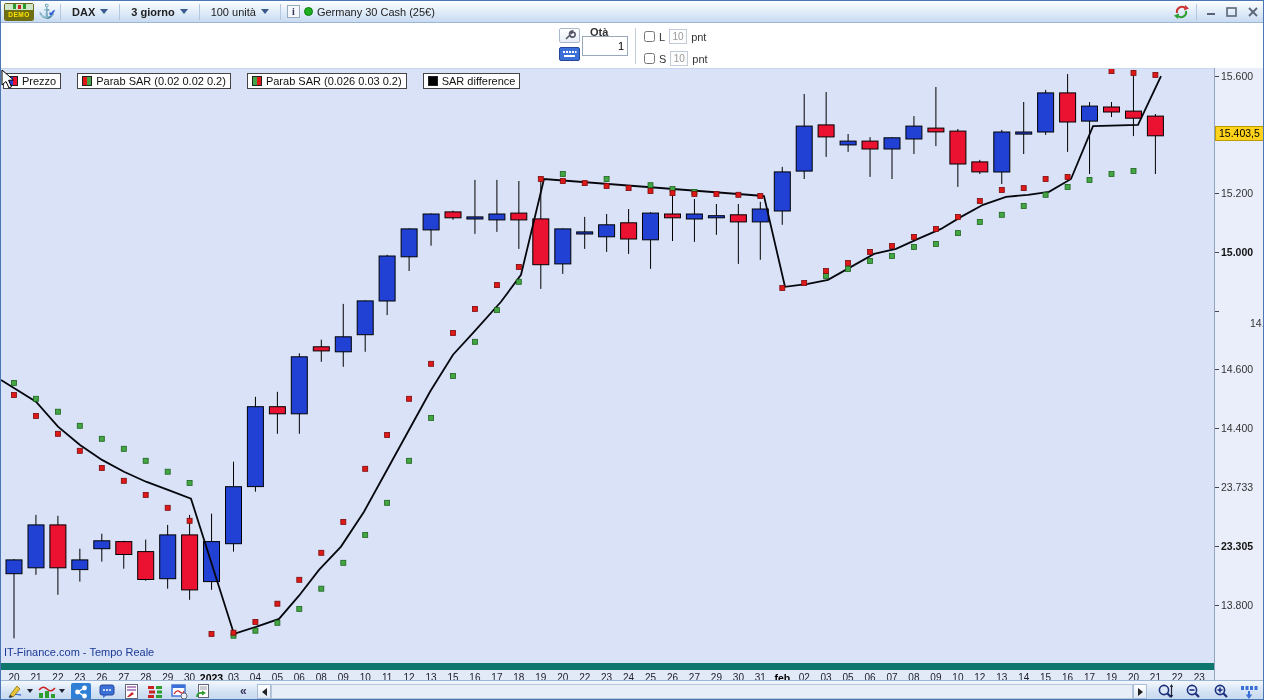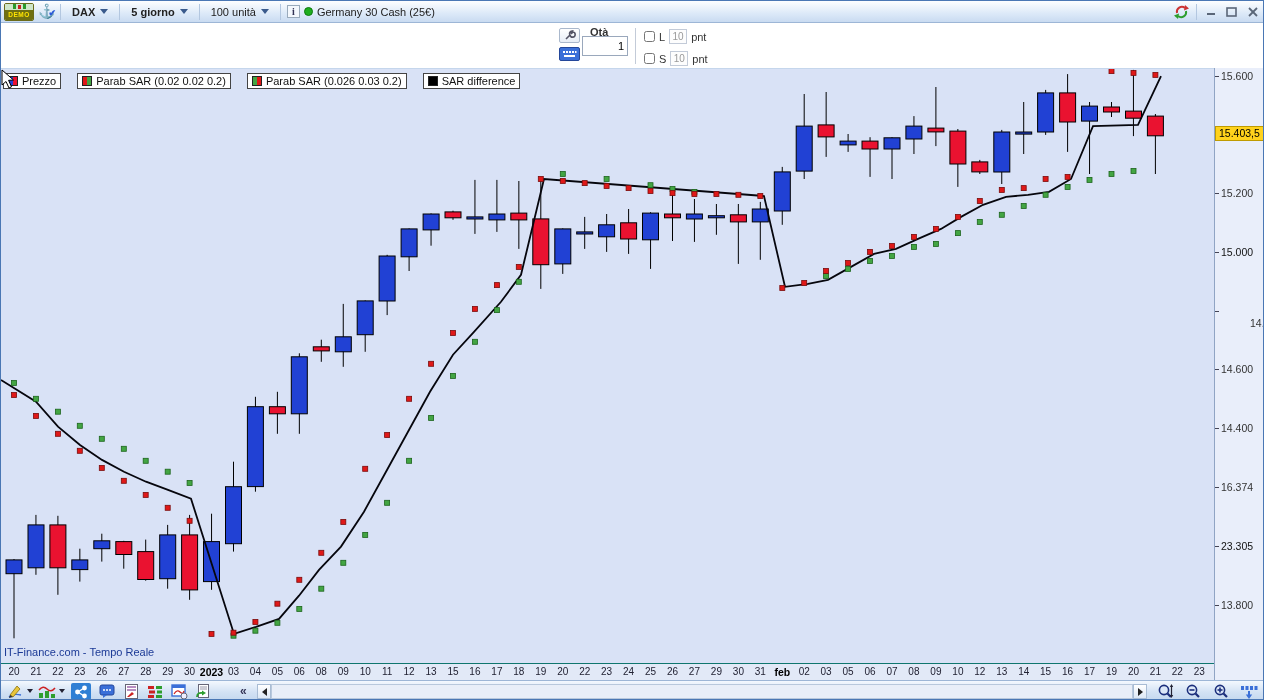--- a/index.html
+++ b/index.html
@@ -48,25 +48,25 @@
   .chart-wrap svg { position:absolute; left:0; top:0; }
   .legend { position:absolute; left:2px; top:4px; display:flex; gap:16px; }
   .chip { display:flex; align-items:center; gap:4px; background:#fff; border:1px solid #444; padding:0 4px; height:16px; font-size:11px; color:#111; }
   .licon { width:10px; height:10px; border:1px solid #222; display:flex; }
   .licon i { flex:1; }
   .watermark { position:absolute; left:3px; bottom:5px; font-size:11px; color:#1c3a96; }
   .cursor-svg { position:absolute; left:55px; top:6px; pointer-events:none; }
   
   .yaxis { position:absolute; left:1213px; top:67px; width:51px; height:620px; background:#e9eefa; border-left:1px solid #90a4c4;padding-left:32px; }
   .ylab { position:absolute; left:6px; font-size:10.5px; color:#333; }
-  .ylab.b { font-weight:normal; color:#111; }
+  .ylab.b { font-weight:bold; color:#111; }
   .ytick { position:absolute; left:0; width:4px; height:1px; background:#445; }
   .price-badge { position:absolute; left:0; width:50px; height:15px; background:#ffd21c; border:1px solid #bf9b00; color:#000; font-size:10.5px; line-height:13px; padding-left:3px; }
   
-  .xaxis { position:absolute; left:0; top:662px; width:1213px; height:17px; background:#e2e9f7; border-top:1px solid #0f766e; }
+  .xaxis { position:absolute; left:0; top:662px; width:1213px; height:17px; background:#e2e9f7; border-top:7px solid #0f766e; }
   .xlab { position:absolute; top:2px; width:30px; text-align:center; font-size:10px; color:#223; }
   .xlab.b { font-weight:bold; font-size:10.5px; color:#000; }
   
   .botbar { position:absolute; left:0; top:679px; width:1264px; height:21px;
     background:linear-gradient(#f3f8fe,#d3e2f4 55%,#c3d7ee); border-top:1px solid #9db6d6; }
   .bicon { position:absolute; top:2px; width:20px; height:17px; display:flex; align-items:center; justify-content:center; }
   .bicon.sel { background:#2f7fd4; border-radius:2px; }
   .bcaret { position:absolute; top:8px; width:0; height:0; border-left:3.5px solid transparent; border-right:3.5px solid transparent; border-top:4px solid #223; }
   .guil { position:absolute; top:3px; font-size:12px; font-weight:bold; color:#335; }
   .scrollbtn { position:absolute; top:3px; width:14px; height:15px; border:1px solid #a8bcd4; background:linear-gradient(#fff,#dde8f5); display:flex; align-items:center; justify-content:center; }
@@ -92,21 +92,21 @@
       <span>⚓</span>
       <span class="chk">✔</span>
     </div>
     <div class="tsep"></div>
     <div class="dropdown">
       <span>DAX</span>
       <span class="caret"></span>
     </div>
     <div class="tsep"></div>
     <div class="dropdown">
-      <span>5 giorno</span>
+      <span>3 giorno</span>
       <span class="caret"></span>
     </div>
     <div class="tsep"></div>
     <div class="dropdown" style="font-weight:normal">
       <span>100 unità</span>
       <span class="caret"></span>
     </div>
     <div class="tsep"></div>
     <div class="info-btn">i</div>
     <span class="gdot"></span>
@@ -420,21 +420,21 @@
       <div class="ylab" style="top: 119.1px;">15.200</div>
       <div class="ytick" style="top: 183.8px;"></div>
       <div class="ylab b" style="top: 177.8px;">15.000</div>
       <div class="ytick" style="top: 242.6px;"></div>
       <div class="ylab" style="top: 249px; margin-left: 29px;">14.800</div>
       <div class="ytick" style="top: 301.4px;"></div>
       <div class="ylab" style="top: 295.4px;">14.600</div>
       <div class="ytick" style="top: 360.2px;"></div>
       <div class="ylab" style="top: 354.2px;">14.400</div>
       <div class="ytick" style="top: 418.9px;"></div>
-      <div class="ylab" style="top: 412.9px;">16.374</div>
+      <div class="ylab" style="top: 412.9px;">23.733</div>
       <div class="ytick" style="top: 477.7px;"></div>
       <div class="ylab b" style="top: 471.7px;">23.305</div>
       <div class="ytick" style="top: 536.5px;"></div>
       <div class="ylab" style="top: 530.5px;">13.800</div>
       <div class="price-badge" style="top: 58.2px;">15.403,5</div>
     </div>
 
   <div class="xaxis" id="xaxis">
       <div class="xlab" style="left: -2px;">20</div>
       <div class="xlab" style="left: 20px;">21</div>

